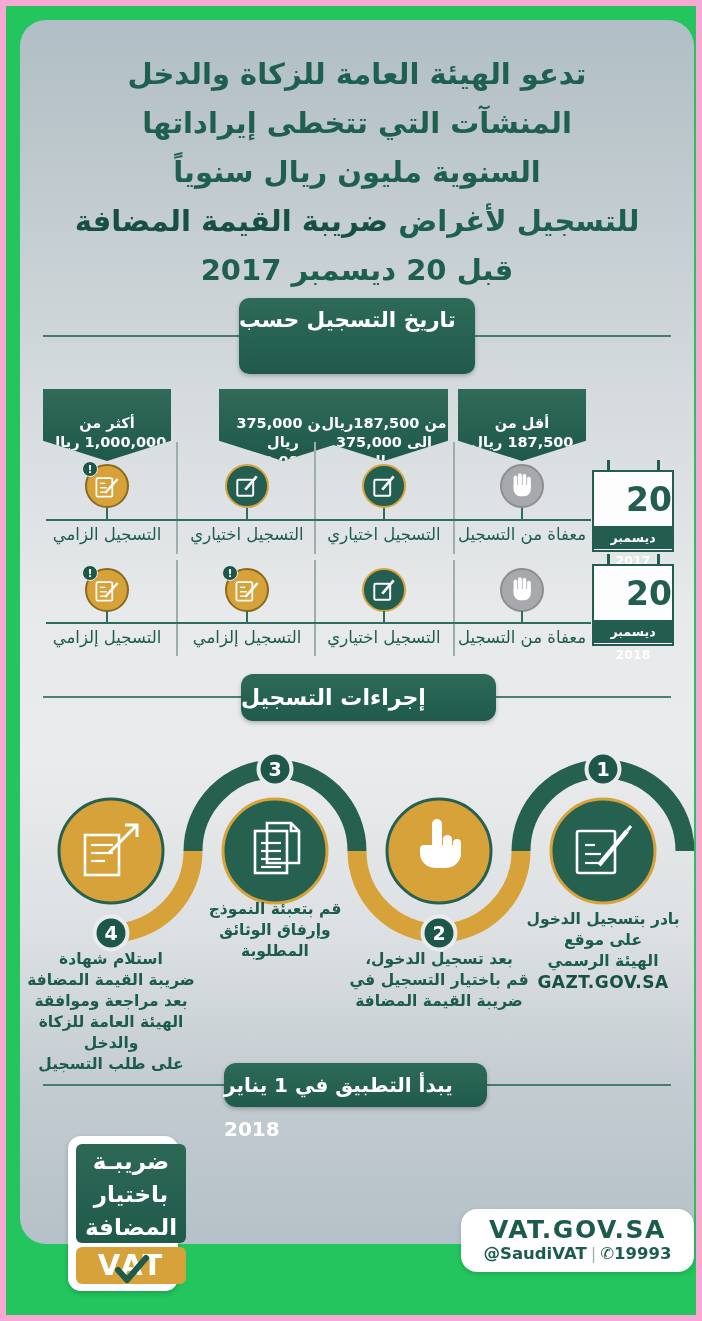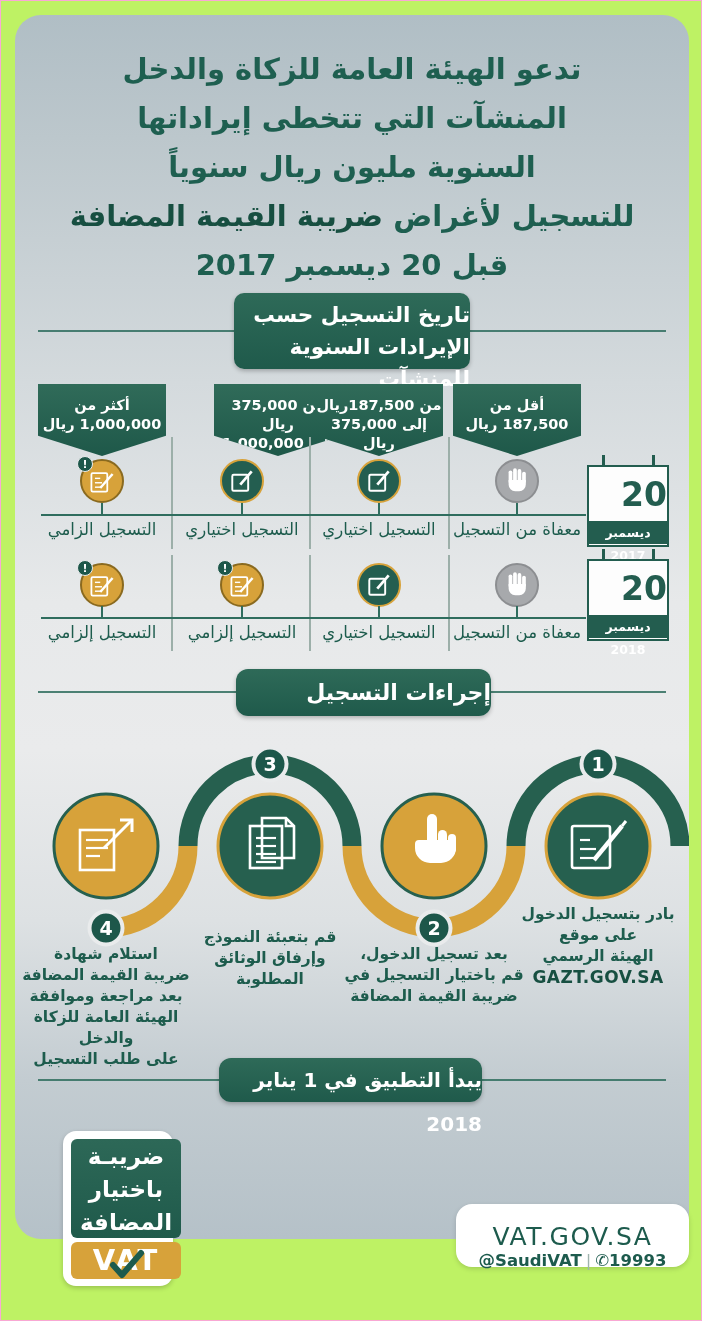--- a/index.html
+++ b/index.html
@@ -1,31 +1,31 @@
 <!DOCTYPE html>
 <html lang="ar"><head>
 <meta charset="utf-8">
 <style>
   * { margin:0; padding:0; box-sizing:border-box; }
   body { background:#fff; font-family:"DejaVu Sans", sans-serif; }
-  .page { position:relative; width:702px; height:1321px; background:#bef264; border:1px solid #f9a8d4; overflow:hidden; }
+  .page { position:relative; width:702px; height:1321px; background:#22c55e; border:6px solid #f9a8d4; overflow:hidden; }
   .panel { position:absolute; left:14px; top:14px; width:674px; height:1224px; border-radius:26px;
     background:linear-gradient(180deg,#b0bec5 0%,#bcc7cc 10%,#d4dadd 30%,#e7e9ea 48%,#eaebec 60%,#dde1e3 74%,#c3ccd1 87%,#b5c1c8 100%); }
 
   .hdr { position:absolute; left:30px; top:44px; width:642px; text-align:center; direction:rtl;
     color:#1e5f50; font-weight:bold; font-size:29px; line-height:49px; }
   .hdr .xbold { font-weight:900; color:#174f41; }
 
   .sec-line { position:absolute; height:2px; background:#2f6d5e; opacity:.85; }
-  .green-box { position:absolute; background:linear-gradient(180deg,#2e6a58,#1f5a4b); color:#fff; text-align:right;
+  .green-box { position:absolute; background:linear-gradient(180deg,#2e6a58,#1f5a4b); color:#fff; text-align:left;
     font-weight:bold; direction:rtl; box-shadow:0 2px 4px rgba(0,0,0,.25); }
 
   .pent { position:absolute; width:128px; height:72px; top:383px; text-align:center; direction:rtl;
     background:linear-gradient(180deg,#306b59,#1e5849); color:#fff; font-size:14.5px; font-weight:bold; line-height:19px;
-    padding-top:12px; clip-path:polygon(0 0,100% 0,100% 72%,50% 100%,0 72%); }
+    padding-top:25px; clip-path:polygon(0 0,100% 0,100% 72%,50% 100%,0 72%); }
 
   .vdiv { position:absolute; width:1.5px; background:#9cafa9; }
   .tl-line { position:absolute; left:40px; width:545px; height:1.5px; background:#2f6d5e; }
   .tick { position:absolute; width:1.5px; height:12px; background:#2f6d5e; }
 
   .circ { position:absolute; width:44px; height:44px; border-radius:50%; display:flex; align-items:center; justify-content:center; }
   .circ.green { background:#245e50; border:2.5px solid #d7a23a; }
   .circ.gold  { background:#d7a23a; border:2.5px solid #8a6a1f; }
   .circ.gray  { background:#a7a9ac; border:2.5px solid #8c8e91; }
   .excl { position:absolute; left:-5px; top:-5px; width:16px; height:16px; border-radius:50%; background:#1d574a;
@@ -44,21 +44,21 @@
 
   .vat-logo { position:absolute; left:62px; top:1130px; width:110px; height:155px; background:#fff; border-radius:13px; box-shadow:0 2px 5px rgba(0,0,0,.2); }
   .vat-logo .ar { position:absolute; left:8px; top:8px; width:110px; height:99px; background:linear-gradient(180deg,#2d6857,#1f5a4b);
     border-radius:6px; color:#fff; text-align:center; direction:rtl; font-weight:bold; font-size:23px; line-height:33px; padding-top:1px; }
   .vat-logo .en { position:absolute; left:8px; top:111px; width:110px; height:37px; background:#d7a23a; border-radius:6px;
     color:#fff; text-align:center; font-weight:900; font-size:29px; line-height:37px; letter-spacing:2px; }
   .vat-check { position:absolute; left:44px; top:118px; }
 
   .info-box { position:absolute; left:455px; top:1203px; width:233px; height:63px; background:#fff; border-radius:16px;
     text-align:center; box-shadow:0 2px 5px rgba(0,0,0,.15); }
-  .info-box .site { display:block; margin-top:18px; color:#1d5b4d; font-weight:400; font-size:25px; letter-spacing:1.5px; }
+  .info-box .site { display:block; margin-top:6px; color:#1d5b4d; font-weight:700; font-size:25px; letter-spacing:1.5px; }
   .info-box .contact { display:block; color:#1d5b4d; font-weight:bold; font-size:16.5px; direction:ltr; }
   .info-box .sep { color:#9fb3ad; font-weight:normal; padding:0 4px; }
 
   svg text { font-family:"DejaVu Sans", sans-serif; }
 </style>
 </head>
 <body>
 
 <div class="page">
   <div class="panel"></div>
@@ -67,21 +67,20 @@
     <div>تدعو الهيئة العامة للزكاة والدخل</div>
     <div>المنشآت التي تتخطى إيراداتها</div>
     <div>السنوية مليون ريال سنوياً</div>
     <div><span>للتسجيل لأغراض </span><span class="xbold">ضريبة القيمة المضافة</span></div>
     <div>قبل 20 ديسمبر 2017</div>
   </div>
 
   <div class="sec-line" style="left:37px; top:329px; width:628px;"></div>
   <div class="green-box" style="left:233px; top:292px; width:236px; height:76px; border-radius:10px; font-size:21.5px; line-height:32px; padding-top:6px;">
     <div>تاريخ التسجيل حسب</div>
-    <div>الإيرادات السنوية للمنشآت</div>
   </div>
 
   <div class="pent" style="left:37px;">
     <div>أكثر من</div>
     <div>1,000,000 ريال</div>
   </div>
   <div class="pent" style="left:177px;margin-left:36px;">
     <div>من 375,000 ريال</div>
     <div>إلى 1,000,000 ريال</div>
   </div>
@@ -267,21 +266,21 @@
     <div>بادر بتسجيل الدخول</div>
     <div>على موقع</div>
     <div>الهيئة الرسمي</div>
     <div class="link">GAZT.GOV.SA</div>
   </div>
   <div class="step-text" style="left:338px; top:943px; width:190px;">
     <div>بعد تسجيل الدخول،</div>
     <div>قم باختيار التسجيل في</div>
     <div>ضريبة القيمة المضافة</div>
   </div>
-  <div class="step-text" style="left:179px; top:926px; width:180px;">
+  <div class="step-text" style="left:179px; top:893px; width:180px;">
     <div>قم بتعبئة النموذج</div>
     <div>وإرفاق الوثائق</div>
     <div>المطلوبة</div>
   </div>
   <div class="step-text" style="left:15px; top:943px; width:180px;">
     <div>استلام شهادة</div>
     <div>ضريبة القيمة المضافة</div>
     <div>بعد مراجعة وموافقة</div>
     <div>الهيئة العامة للزكاة والدخل</div>
     <div>على طلب التسجيل</div>

